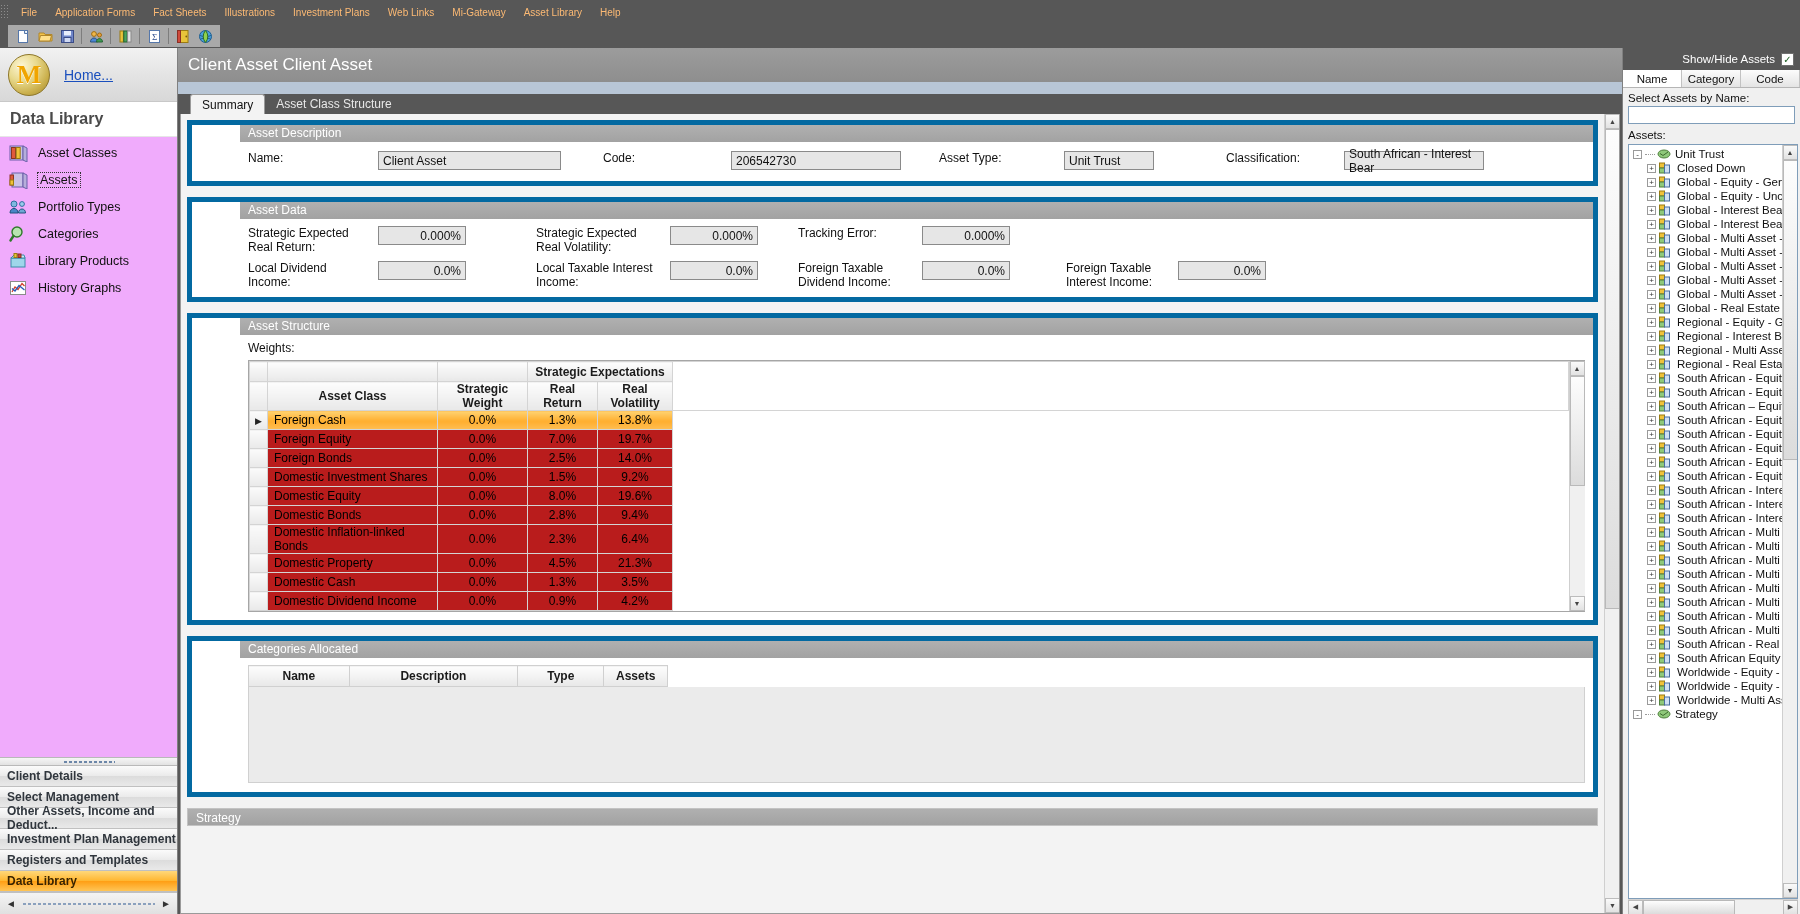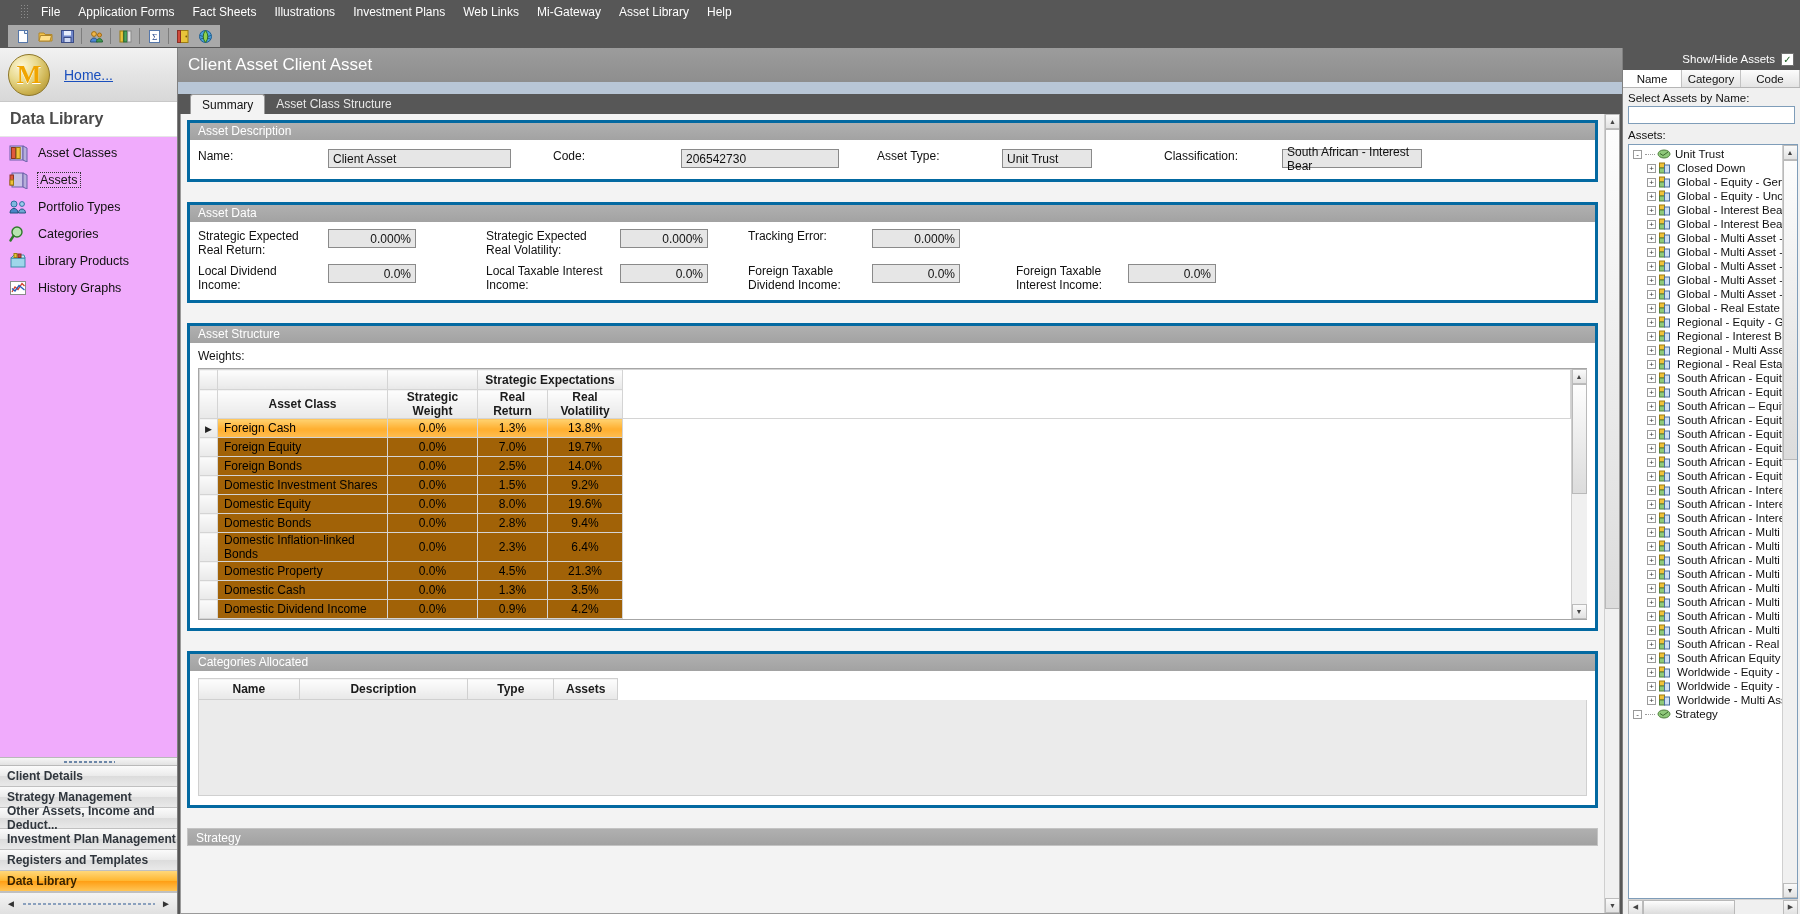--- a/index.html
+++ b/index.html
@@ -26,22 +26,22 @@
   .titlebar .tb-icon i:nth-child(3) { left: 11px; background: #dedede; }
   .titlebar .tb-title { font-size: 13px; letter-spacing: .1px; }
   .titlebar .tb-spacer { flex: 1; }
   .win-btn {
     width: 46px; height: 30px; display: flex; align-items: center; justify-content: center;
     color: #fff; font-size: 14px; line-height: 1;
   }
 
   
   .menubar {
-    height: 24px; background: #575757; color: #ffffff; display: flex; align-items: center;
-    padding-left: 20px; flex: 0 0 24px; font-size: 12px;
+    height: 24px; background: #575757; color: #fdba74; display: flex; align-items: center;
+    padding-left: 0; flex: 0 0 24px; font-size: 10px;
   }
   .menubar .grip { width: 8px; height: 16px; margin-right: 4px;
     background-image: radial-gradient(#9a9a9a 40%, transparent 41%);
     background-size: 3px 3px; opacity: .8; }
   .menubar .mi { padding: 3px 9px; cursor: default; white-space: nowrap; }
 
   
   .toolbar {
     height: 24px; background: #575757; display: flex; align-items: center;
     padding-left: 8px; flex: 0 0 24px;
@@ -131,37 +131,37 @@
     border-top-left-radius: 3px; border-top-right-radius: 3px;
   }
   .content {
     flex: 1; background: #f3f3f3; border: 1px solid #9a9a9a; border-top: none;
     margin: 0 2px 0 2px; overflow: hidden; position: relative;
     display: flex;
   }
   .content-inner { flex: 1; padding: 6px 6px 0 6px; overflow: hidden; min-width: 0; }
 
   
-  .group { border: 3px solid #0369a1; background: #fff; margin-bottom: 20px; }
+  .group { border: 5px solid #0369a1; background: #fff; margin-bottom: 11px; padding-left: 48px; }
   .group-head {
     background: linear-gradient(180deg,#b0b0b0,#a2a2a2); color: #fff;
     font-size: 12px; padding: 2px 8px; height: 17px; line-height: 13px;
   }
   .group-body { padding: 8px 8px 9px 8px; background: #fff; }
 
   .row { display: flex; align-items: flex-start; }
   .lbl { font-size: 12px; color: #111; line-height: 14px; }
   .ro-input {
     background: #e6e6e6; border: 1px solid #8a8a8a; height: 19px;
     font-size: 12px; color: #111; padding: 0 4px; display: flex; align-items: center;
   }
   .ro-input.num { justify-content: flex-end; }
 
   
-  .wt-wrap { border: 1px solid #a6a6a6; background: #a16207; display: flex; }
+  .wt-wrap { border: 1px solid #a6a6a6; background: #b91c1c; display: flex; }
   .wt-scroll { flex: 1; display: flex; flex-direction: column; min-width: 0; }
   table.wt { border-collapse: collapse; font-size: 12px; table-layout: fixed; }
   table.wt th, table.wt td { border: 1px solid #d4d4d4; padding: 0 6px; height: 19px; }
   table.wt thead th {
     background: linear-gradient(180deg,#fdfdfd,#e8e8e8); font-weight: bold; color: #1b1b1b;
     text-align: center; height: 20px;
   }
   table.wt thead th.blank { background: linear-gradient(180deg,#fdfdfd,#e8e8e8); }
   table.wt td.rowhead { width: 18px; background: linear-gradient(180deg,#fbfbfb,#e9e9e9); text-align: center; padding: 0; }
   table.wt td.name { text-align: left; }
@@ -380,21 +380,21 @@
           <span class="sb-label">History Graphs</span>
         </div>
       </div>
 
       <div class="sb-splitter">
           <span class="dots"></span>
         </div>
 
       <div class="sb-nav">
         <div class="sb-nav-item">Client Details</div>
-        <div class="sb-nav-item">Strategy Management</div>
+        <div class="sb-nav-item">Select Management</div>
         <div class="sb-nav-item">Other Assets, Income and Deduct...</div>
         <div class="sb-nav-item">Investment Plan Management</div>
         <div class="sb-nav-item">Registers and Templates</div>
         <div class="sb-nav-item active">Data Library</div>
       </div>
 
       <div class="sb-bottom">
         <span class="chev">◄</span>
         <span class="dots2"></span>
         <span class="chev">►</span>
@@ -413,21 +413,21 @@
       <div class="content">
         <div class="content-inner">
 
           <div class="group">
             <div class="group-head">Asset Description</div>
             <div class="group-body" style="padding:9px 8px 11px 8px;">
               <div class="row" style="gap:0;">
                 <span class="lbl" style="width:130px;">Name:</span>
                 <span class="ro-input" style="width:183px;">Client Asset</span>
                 <span class="lbl" style="width:128px; margin-left:42px;">Code:</span>
-                <span class="ro-input" style="width:158px;">206542730</span>
+                <span class="ro-input" style="width:170px;">206542730</span>
                 <span class="lbl" style="width:125px; margin-left:38px;">Asset Type:</span>
                 <span class="ro-input" style="width:90px;">Unit Trust</span>
                 <span class="lbl" style="width:118px; margin-left:72px;">Classification:</span>
                 <span class="ro-input" style="width:140px;">South African - Interest Bear</span>
               </div>
             </div>
           </div>
 
           <div class="group">
             <div class="group-head">Asset Data</div>

